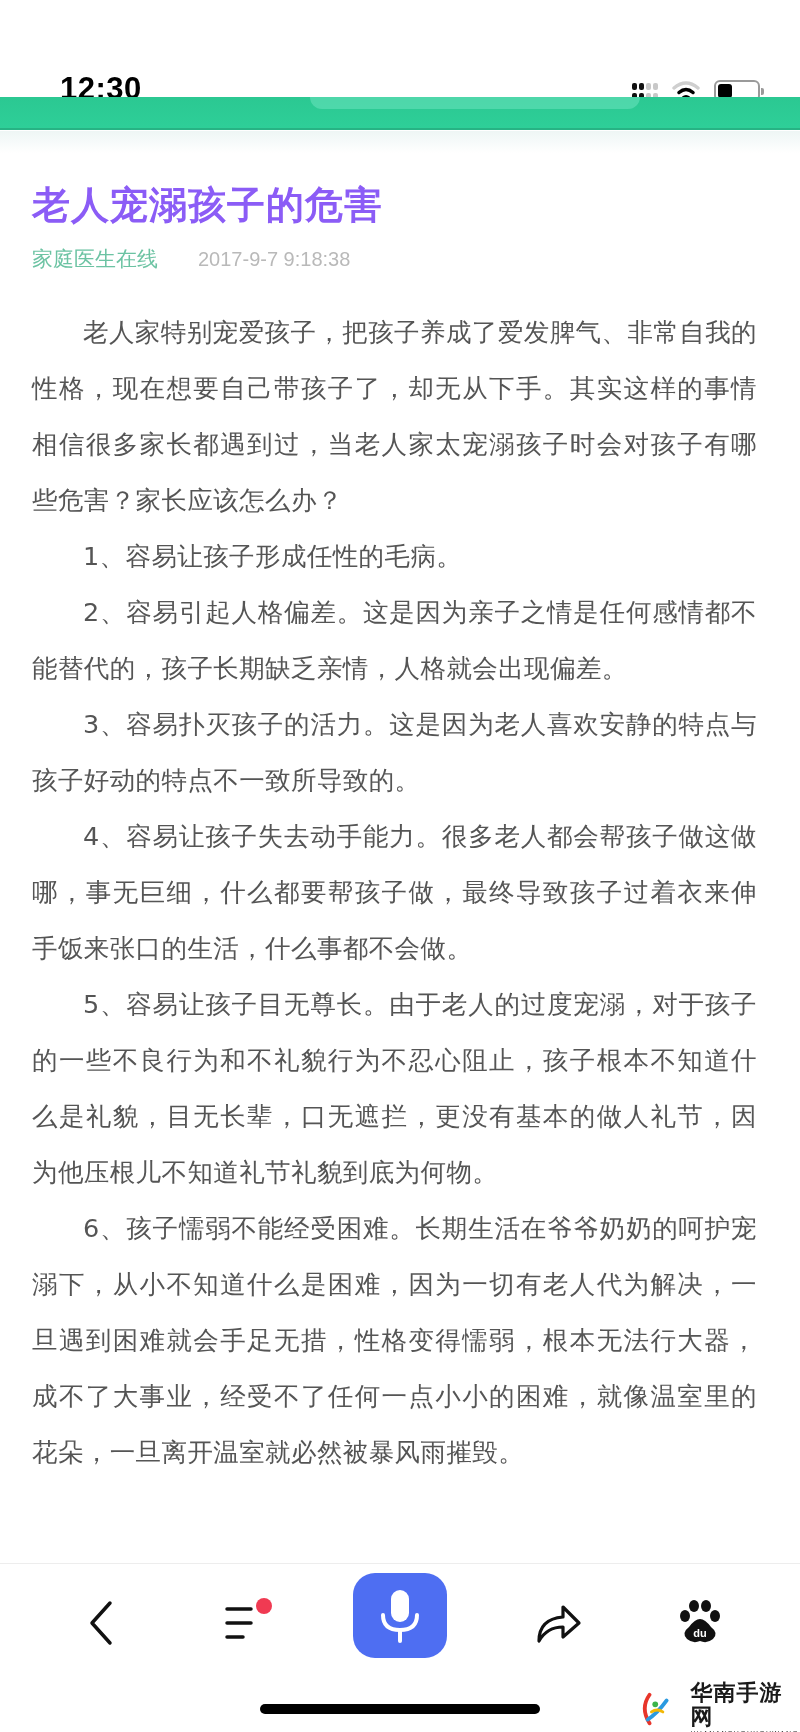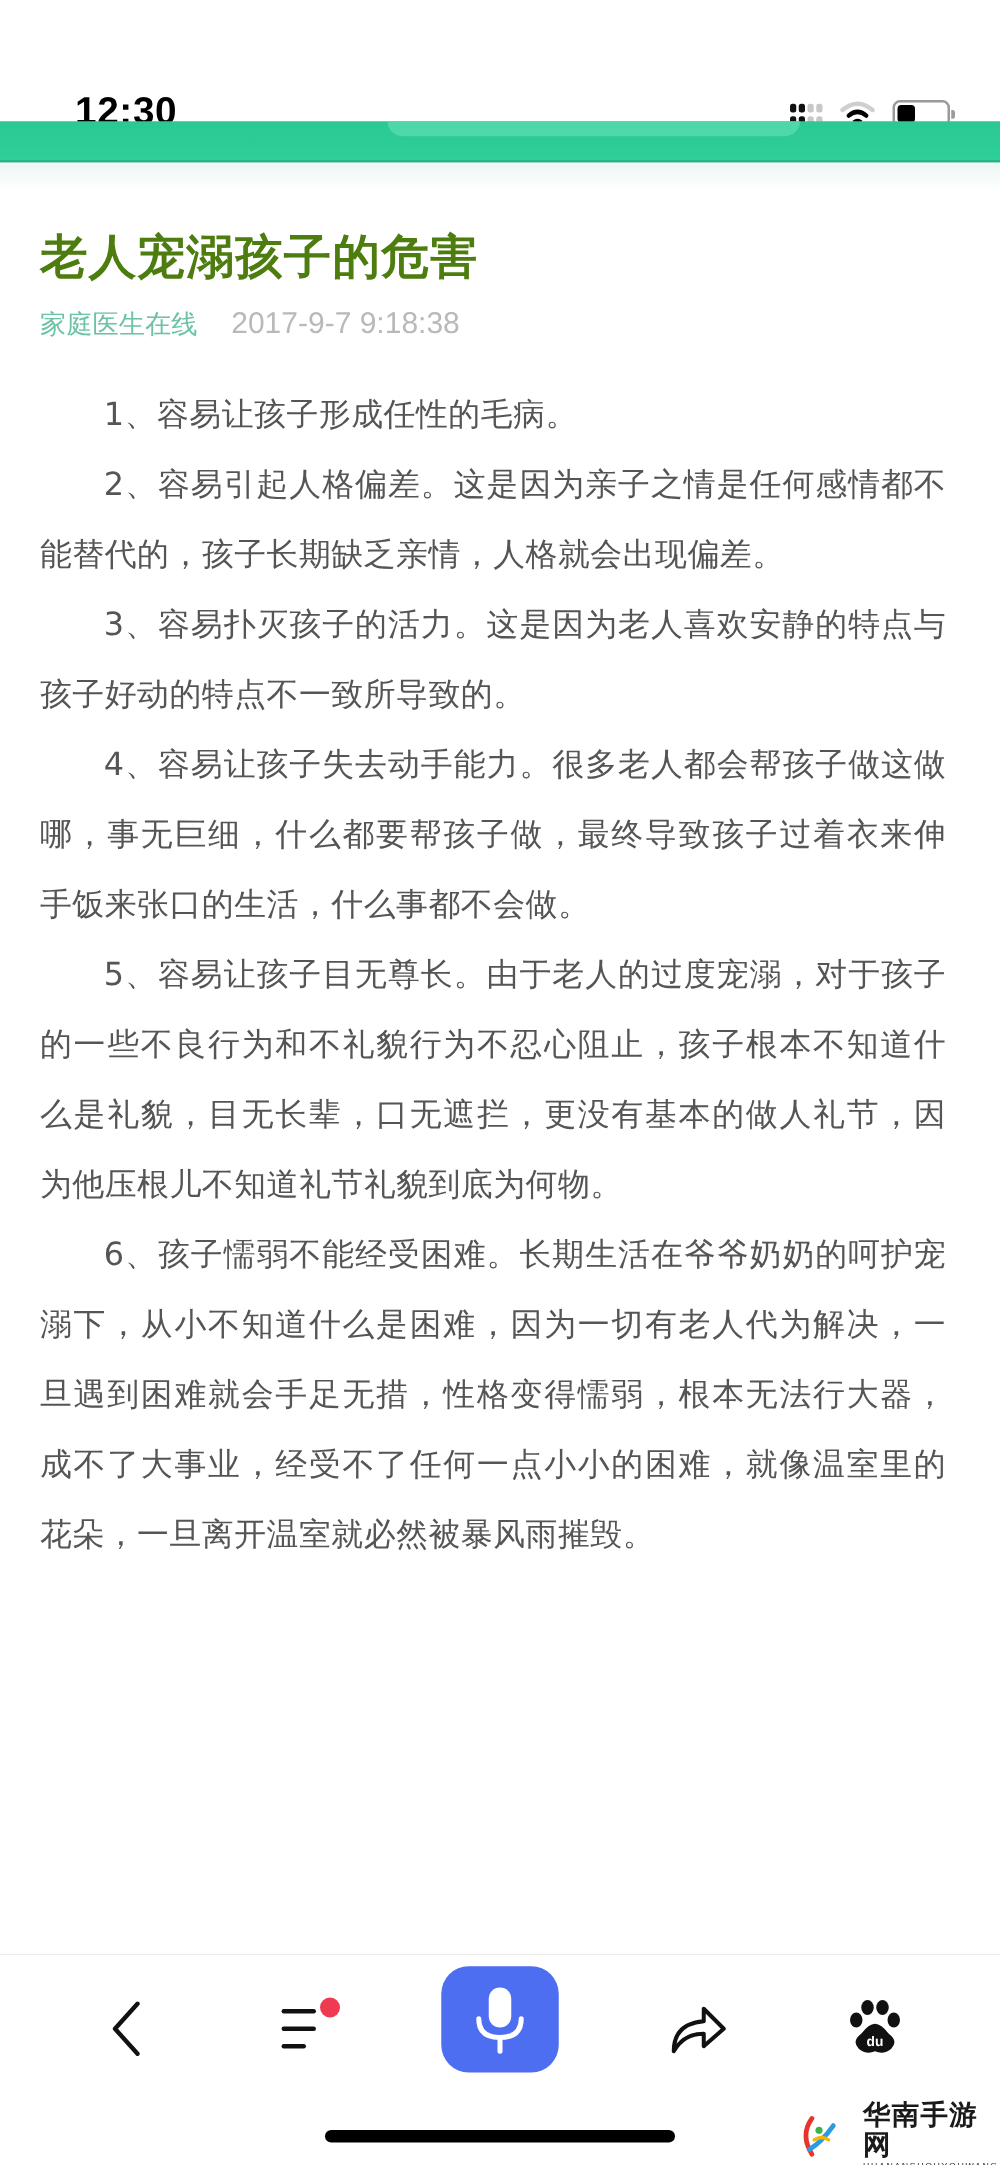--- a/index.html
+++ b/index.html
@@ -17,24 +17,24 @@
   .battery::after { content: ""; position: absolute; right: -6px; top: 6px; width: 3px; height: 7px; background: #9a9a9a; border-radius: 0 2px 2px 0; }
   .battery-fill { width: 14px; height: 100%; background: #000; border-radius: 3px; }
 
   
   .green-band { position: absolute; left: 0; top: 97px; width: 800px; height: 33px; background: linear-gradient(#2bc892, #2ecf98); border-bottom: 2px solid #27b384; }
   .green-tab { position: absolute; left: 310px; top: 97px; width: 330px; height: 12px; background: #57dbb0; border-radius: 0 0 30px 30px; opacity: 0.8; }
   .band-shadow { position: absolute; left: 0; top: 131px; width: 800px; height: 22px; background: linear-gradient(#eef6f5, #ffffff); }
 
   
   .article { position: absolute; left: 32px; top: 178px; width: 730px; }
-  .article-title { font-family: "DejaVu Sans", sans-serif; font-weight: 700; font-size: 38px; color: #4d7c0f; line-height: 54px; letter-spacing: 1px; }
-  .article-meta { margin-top: 12px; font-size: 21px; line-height: 30px; display: flex; gap: 27px; }
+  .article-title { font-family: "DejaVu Sans", sans-serif; font-weight: 700; font-size: 38px; color: #8b5cf6; line-height: 54px; letter-spacing: 1px; }
+  .article-meta { margin-top: 12px; font-size: 21px; line-height: 30px; display: flex; gap: 40px; }
   .meta-source { color: #6cc3a3; }
-  .meta-date { color: #b9b9b9; font-family: "Liberation Sans", sans-serif; font-size: 24px; }
+  .meta-date { color: #b9b9b9; font-family: "Liberation Sans", sans-serif; font-size: 20px; }
 
   .article-body { margin-top: 30px; width: 725px; }
   .para { font-size: 25.5px; line-height: 56px; color: #555; text-indent: 2em; text-align: justify; letter-spacing: 0.4px; }
   .para.heading { font-weight: 700; color: #555; }
 
   
   .bottom-bar { position: absolute; left: 0; top: 1563px; width: 800px; height: 169px; background: #fff; border-top: 1px solid #ededed; }
   .tb-btn { position: absolute; display: flex; align-items: center; justify-content: center; }
   .tb-back { left: 76px; top: 32px; width: 50px; height: 54px; }
   .tb-menu { left: 210px; top: 28px; width: 70px; height: 60px; }
@@ -82,20 +82,21 @@
 <div class="green-tab"></div>
 <div class="band-shadow"></div>
 
 <div class="article">
   <h1 class="article-title">老人宠溺孩子的危害</h1>
   <div class="article-meta">
     <span class="meta-source">家庭医生在线</span>
     <span class="meta-date">2017-9-7 9:18:38</span>
   </div>
   <div class="article-body">
+    <p class="para">老人家特别宠爱孩子，把孩子养成了爱发脾气、非常自我的性格，现在想要自己带孩子了，却无从下手。其实这样的事情相信很多家长都遇到过，当老人家太宠溺孩子时会对孩子有哪些危害？家长应该怎么办？</p>
     <p class="para">1、容易让孩子形成任性的毛病。</p>
     <p class="para">2、容易引起人格偏差。这是因为亲子之情是任何感情都不能替代的，孩子长期缺乏亲情，人格就会出现偏差。</p>
     <p class="para">3、容易扑灭孩子的活力。这是因为老人喜欢安静的特点与孩子好动的特点不一致所导致的。</p>
     <p class="para">4、容易让孩子失去动手能力。很多老人都会帮孩子做这做哪，事无巨细，什么都要帮孩子做，最终导致孩子过着衣来伸手饭来张口的生活，什么事都不会做。</p>
     <p class="para">5、容易让孩子目无尊长。由于老人的过度宠溺，对于孩子的一些不良行为和不礼貌行为不忍心阻止，孩子根本不知道什么是礼貌，目无长辈，口无遮拦，更没有基本的做人礼节，因为他压根儿不知道礼节礼貌到底为何物。</p>
     <p class="para">6、孩子懦弱不能经受困难。长期生活在爷爷奶奶的呵护宠溺下，从小不知道什么是困难，因为一切有老人代为解决，一旦遇到困难就会手足无措，性格变得懦弱，根本无法行大器，成不了大事业，经受不了任何一点小小的困难，就像温室里的花朵，一旦离开温室就必然被暴风雨摧毁。</p>
   </div>
 </div>
 
 <div class="bottom-bar">

